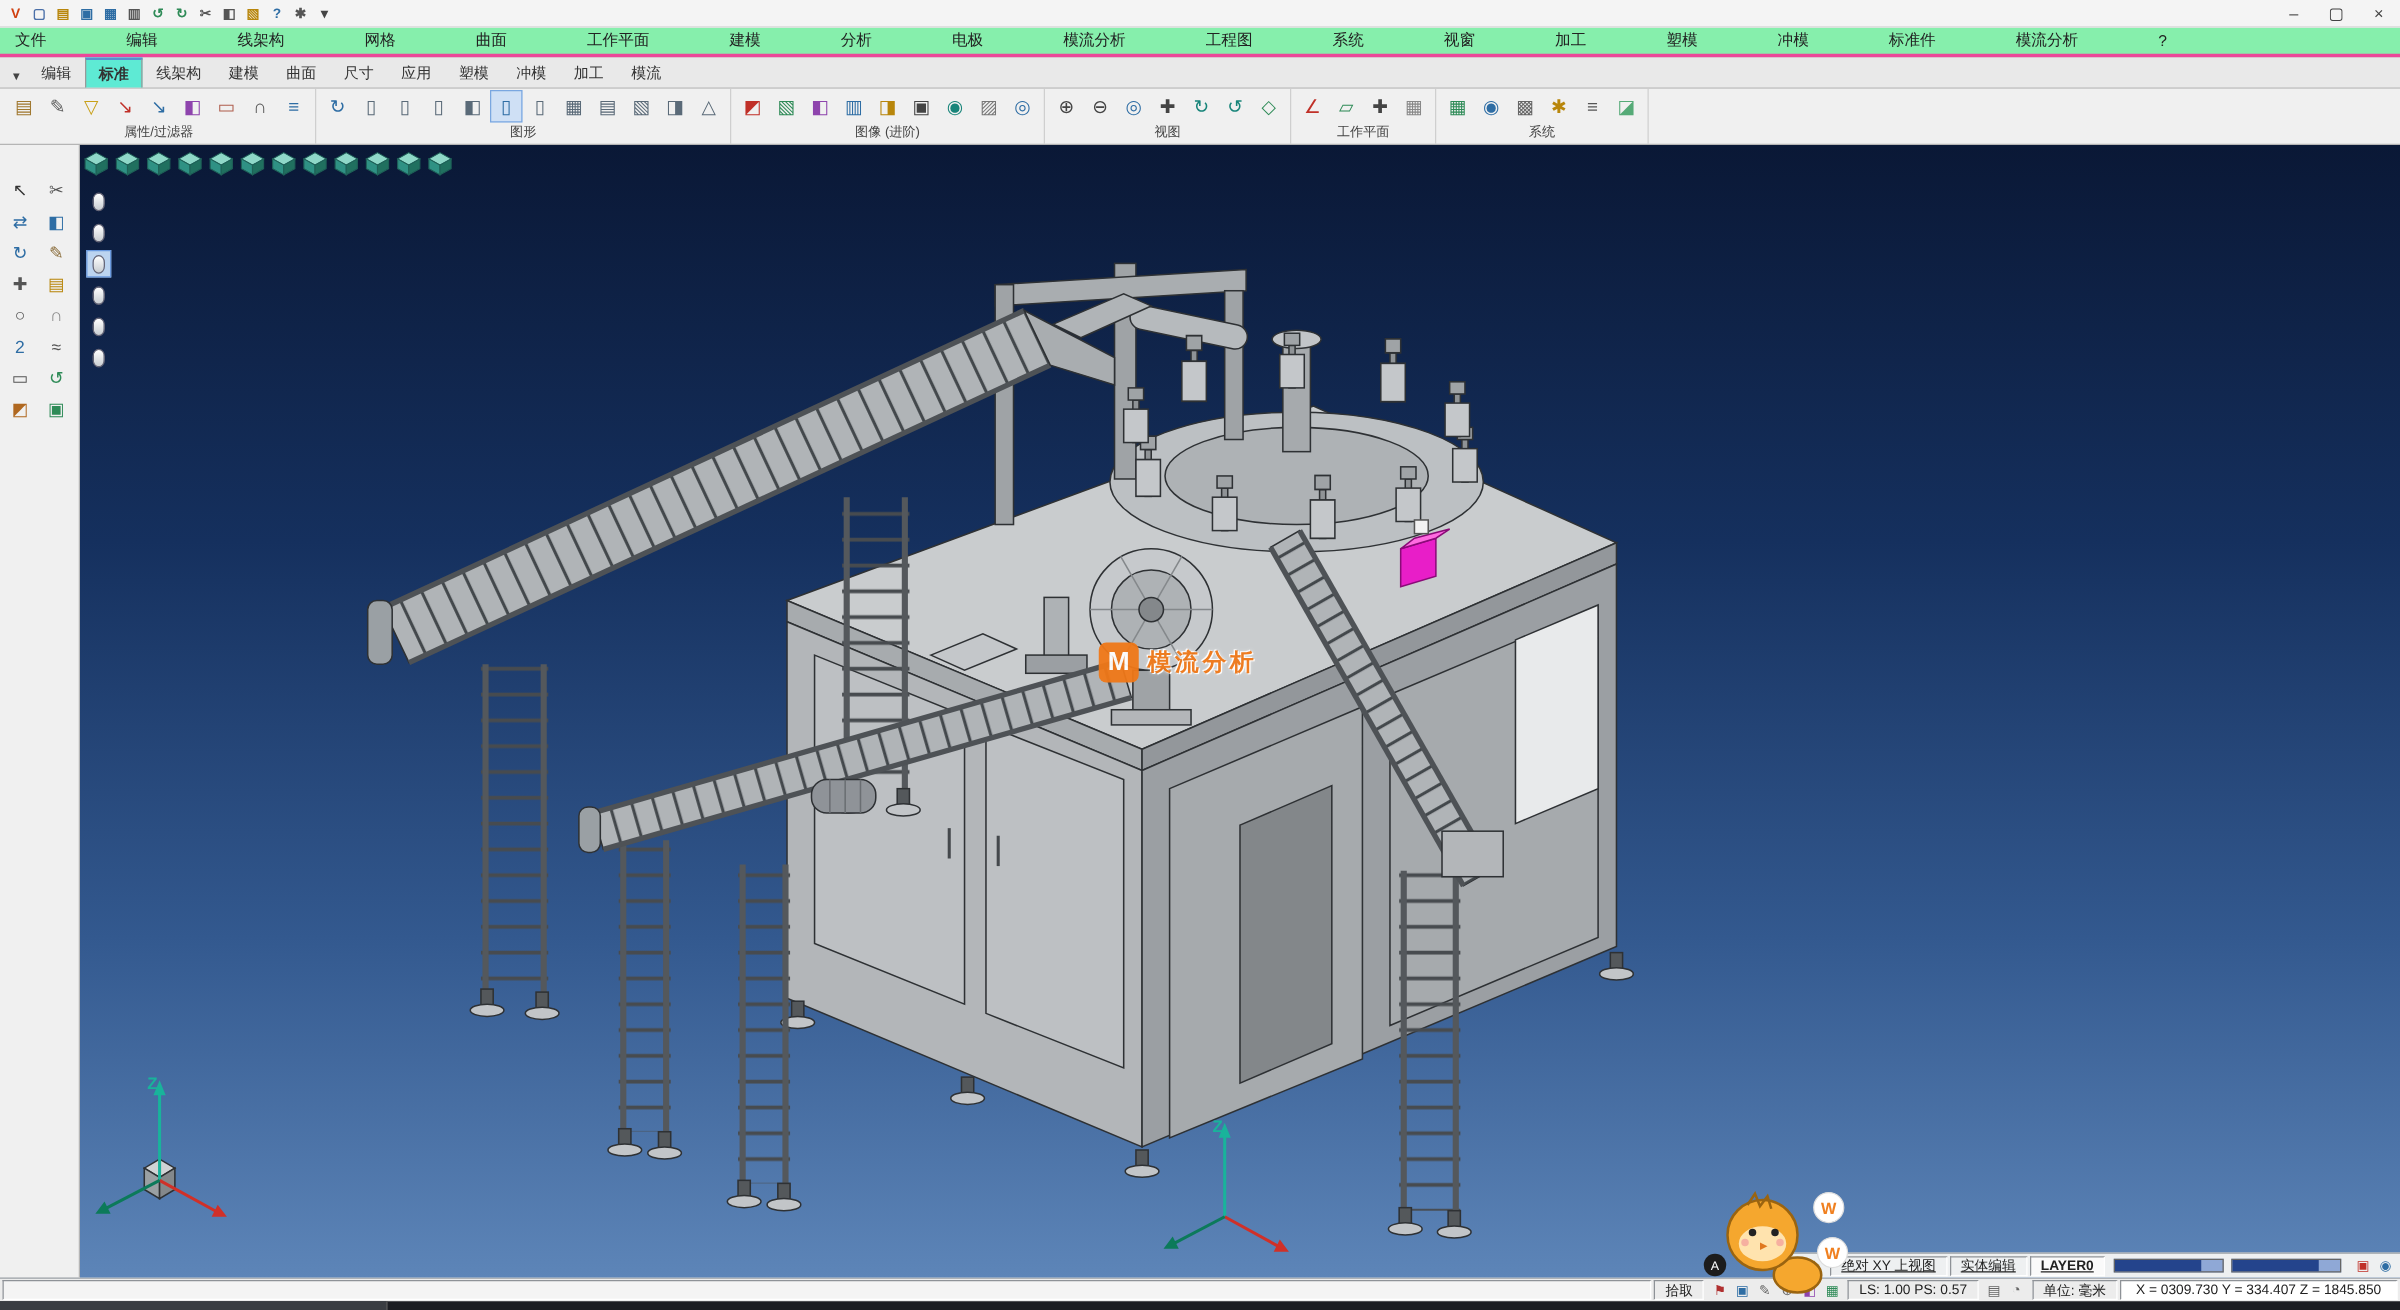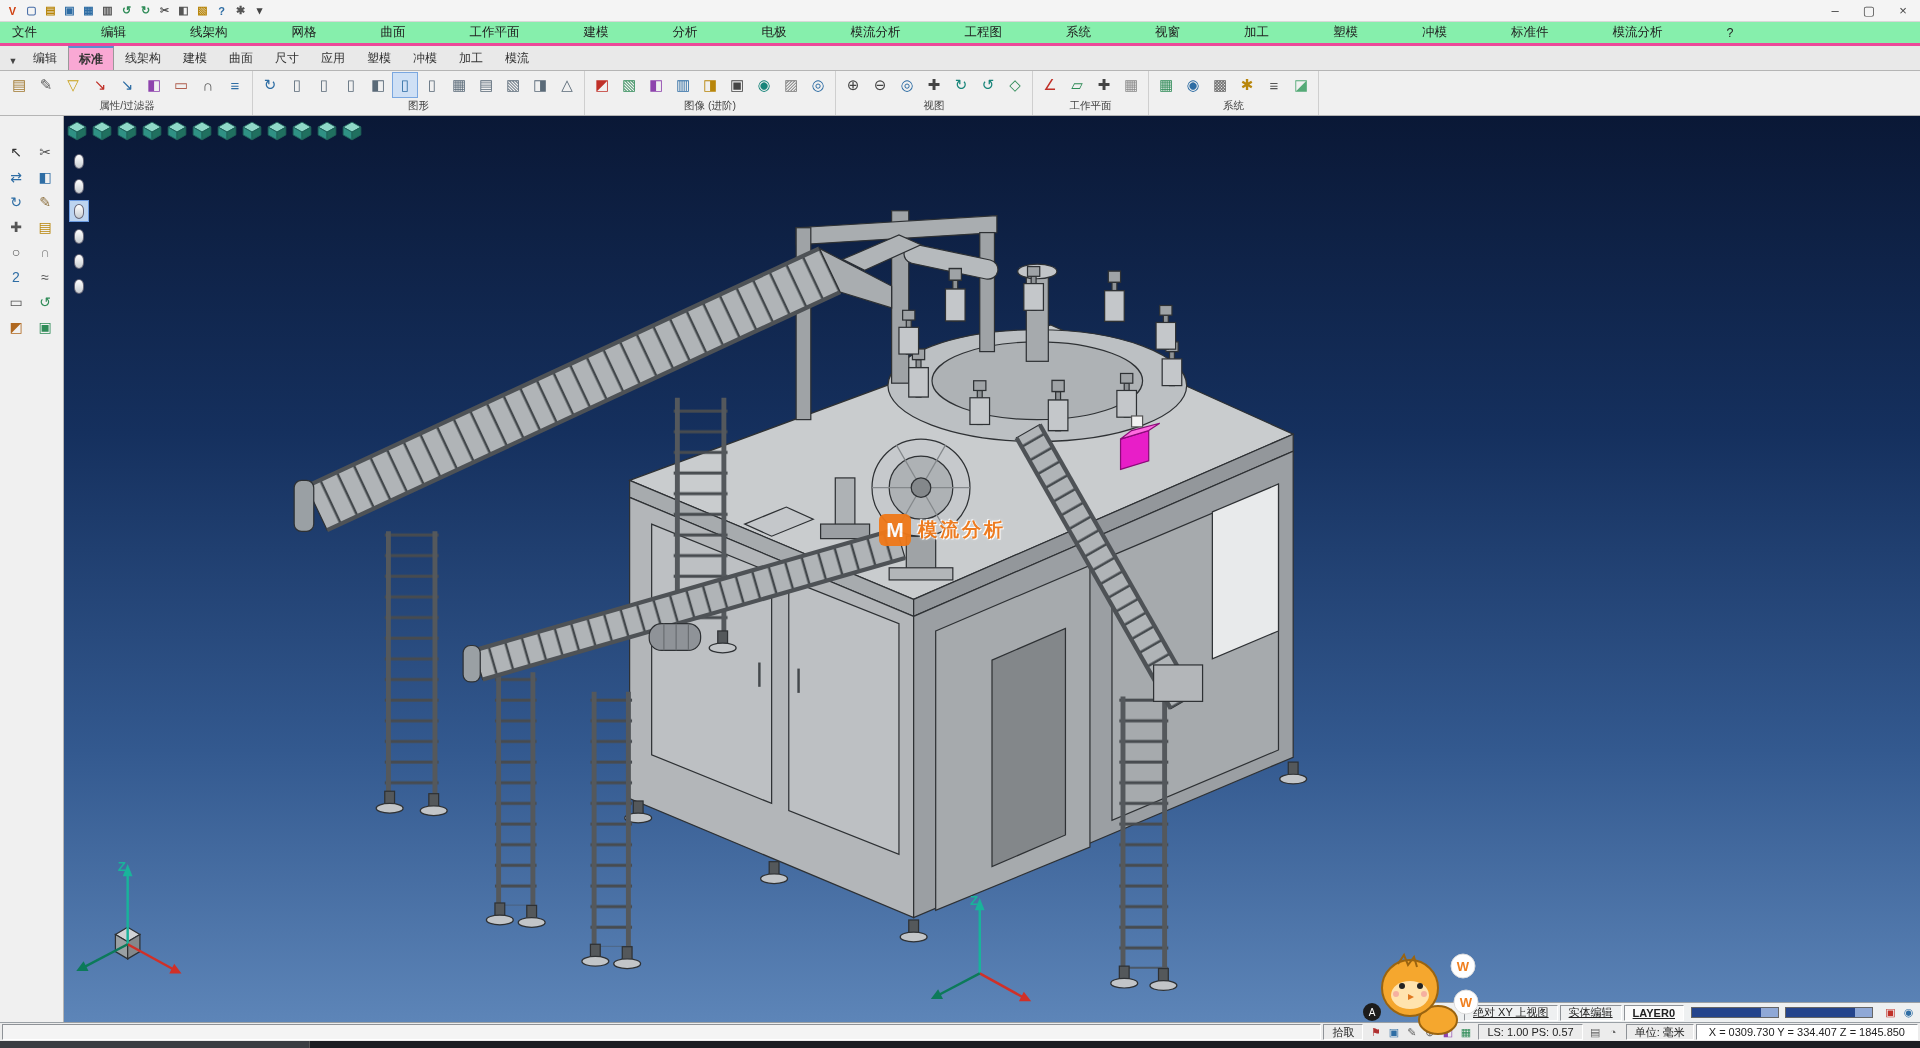--- a/index.html
+++ b/index.html
@@ -25,21 +25,21 @@
              padding-left:4px; border-bottom:3px solid #ec4899;gap:48px; }
   .menu-item { padding:2px 8px; font-size:12.5px; color:#222; cursor:default; }
 
   
   .tabbar { flex:0 0 22px; background:#e9e9e9; display:flex; align-items:flex-end;
             padding-left:4px; border-bottom:1px solid #b5b5b5; }
   .tab-dd { width:18px; height:18px; display:flex; align-items:center;
             justify-content:center; font-size:9px; color:#444; }
   .tab { padding:3px 10px 2px; font-size:12px; color:#333; border:1px solid transparent;
          border-bottom:none; cursor:default; }
-  .tab.active { background:#f9a8d4; border-color:#999; font-weight:bold;
+  .tab.active { background:#5eead4; border-color:#999; font-weight:bold;
                 border-top:2px solid #5a8fd0; }
 
   
   .toolbar { flex:0 0 44px; background:#f0f0f0; border-bottom:1px solid #b5b5b5;
              display:flex; align-items:stretch; padding-left:2px; }
   .tb-group { display:flex; flex-direction:column; border-right:1px solid #cfcfcf; padding:1px 4px 0; }
   .tb-icons { display:flex; gap:1px; }
   .tool-icon { width:26px; height:26px; display:flex; align-items:center; justify-content:center;
                font-size:15px; border:1px solid transparent; cursor:default; }
   .tool-icon.selected { background:#cfe0f5; border-color:#7aa7e0; }

